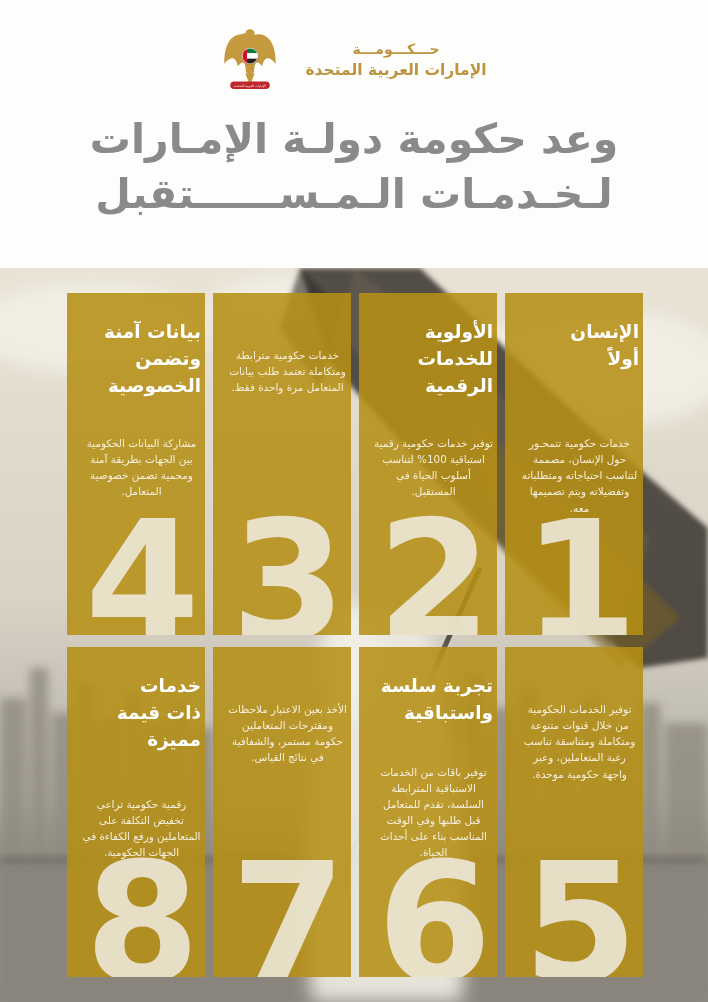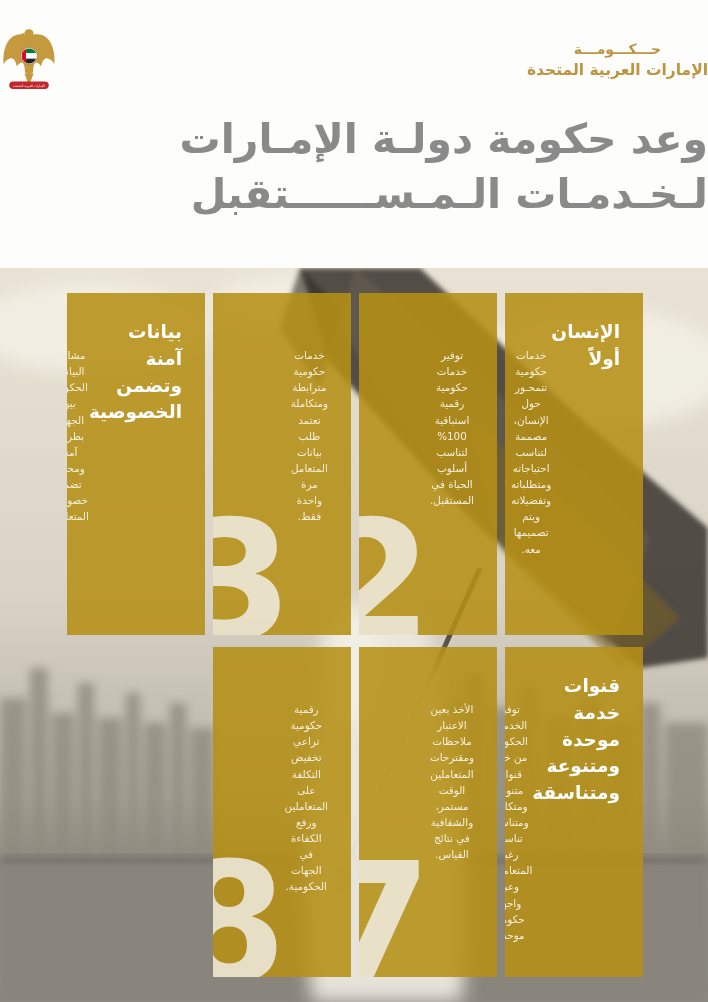--- a/index.html
+++ b/index.html
@@ -4,45 +4,45 @@
 <style>
   html,body{margin:0;padding:0;background:#fdfdfb;}
   .poster{
     position:relative;width:708px;height:1002px;margin:0 auto;
     overflow:hidden;background:#fdfdfb;
     font-family:"DejaVu Sans",sans-serif;
   }
   
   .logo-row{
     position:absolute;top:24px;left:0;right:0;
-    display:flex;justify-content:space-between;align-items:center;gap:26px;
+    display:flex;justify-content:center;align-items:center;gap:26px;
     direction:ltr;
   }
   .emblem{width:58px;height:72px;flex:0 0 auto;}
   .wordmark{text-align:center;color:#bd9440;direction:rtl;}
   .wordmark .l1{font-size:14px;font-weight:bold;letter-spacing:0;}
   .wordmark .l2{font-size:15.5px;font-weight:bold;margin-top:4px;}
   .main-title{
-    position:absolute;top:112px;left:0;right:0;text-align:right;
+    position:absolute;top:112px;left:0;right:0;text-align:center;
     color:#8a8a8a;font-weight:bold;font-size:41px;line-height:1.34;
     white-space:pre-line;
   }
   
   .photo{position:absolute;top:268px;left:0;width:708px;height:734px;}
   
   .cards-grid{
     position:absolute;top:293px;left:65px;width:578px;
     display:grid;grid-template-columns:repeat(4,138px);
     grid-template-rows:342px 330px;column-gap:8px;row-gap:12px;
     direction:rtl;
   }
   .card{
     background:rgba(181,143,22,0.88);
-    overflow:hidden;display:flex;flex-direction:row;
-    padding:26px 23px 0 15px;box-sizing:border-box;
+    overflow:hidden;display:flex;flex-direction:column;
+    padding:26px 4px 0 15px;box-sizing:border-box;
   }
   .card .title{
     color:#ffffff;font-weight:bold;font-size:18.5px;line-height:1.45;
     white-space:pre-line;text-align:right;
   }
   .card .title-box{height:88px;}
   .card:nth-child(n+5) .title-box{height:112px;}
   .card .body{
     margin-top:28px;color:#f6efdf;font-size:10.4px;line-height:1.55;
     text-align:center;
@@ -163,49 +163,61 @@
   <div class="cards-grid">
     <div class="card">
       <div class="title-box">
           <div class="title">الإنسان
 أولاً</div>
         </div>
       <div class="body">خدمات حكومية تتمحـور حول الإنسان، مصممة لتناسب احتياجاته ومتطلباته وتفضيلاته ويتم تصميمها معه.</div>
       <div class="num">1</div>
     </div>
     <div class="card">
+      <div class="title-box">
+          <div class="title">الأولوية
+للخدمات
+الرقمية</div>
+        </div>
       <div class="body">توفير خدمات حكومية رقمية استباقية 100% لتناسب أسلوب الحياة في المستقبل.</div>
       <div class="num">2</div>
     </div>
     <div class="card">
       <div class="body">خدمات حكومية مترابطة ومتكاملة تعتمد طلب بيانات المتعامل مرة واحدة فقط.</div>
       <div class="num">3</div>
     </div>
     <div class="card">
       <div class="title-box">
           <div class="title">بيانات آمنة
 وتضمن
 الخصوصية</div>
         </div>
       <div class="body">مشاركة البيانات الحكومية بين الجهات بطريقة آمنة ومحمية تضمن خصوصية المتعامل.</div>
       <div class="num">4</div>
     </div>
     <div class="card">
-      <div class="title-box">
-          <div class="title">قنوات خدمة
-موحدة
-ومتنوعة
-ومتناسقة</div>
-        </div>
       <div class="body">توفير الخدمات الحكومية من خلال قنوات متنوعة ومتكاملة ومتناسقة تناسب رغبة المتعاملين، وعبر واجهة حكومية موحدة.</div>
       <div class="num">5</div>
     </div>
     <div class="card">
-      <div class="body">الأخذ بعين الاعتبار ملاحظات ومقترحات المتعاملين الوقت مستمر، والشفافية في نتائج القياس.</div>
+      <div class="title-box">
+          <div class="title">تجربة سلسة
+واستباقية</div>
+        </div>
+      <div class="body">توفير باقات من الخدمات الاستباقية المترابطة السلسة، تقدم للمتعامل قبل طلبها وفي الوقت المناسب بناء على أحداث الحياة.</div>
+      <div class="num">6</div>
+    </div>
+    <div class="card">
+      <div class="body">الأخذ بعين الاعتبار ملاحظات ومقترحات المتعاملين حكومة مستمر، والشفافية في نتائج القياس.</div>
       <div class="num">7</div>
     </div>
     <div class="card">
+      <div class="title-box">
+          <div class="title">خدمات
+ذات قيمة
+مميزة</div>
+        </div>
       <div class="body">رقمية حكومية تراعي تخفيض التكلفة على المتعاملين ورفع الكفاءة في الجهات الحكومية.</div>
       <div class="num">8</div>
     </div>
   </div>
 
 </div>
 
 </body></html>

